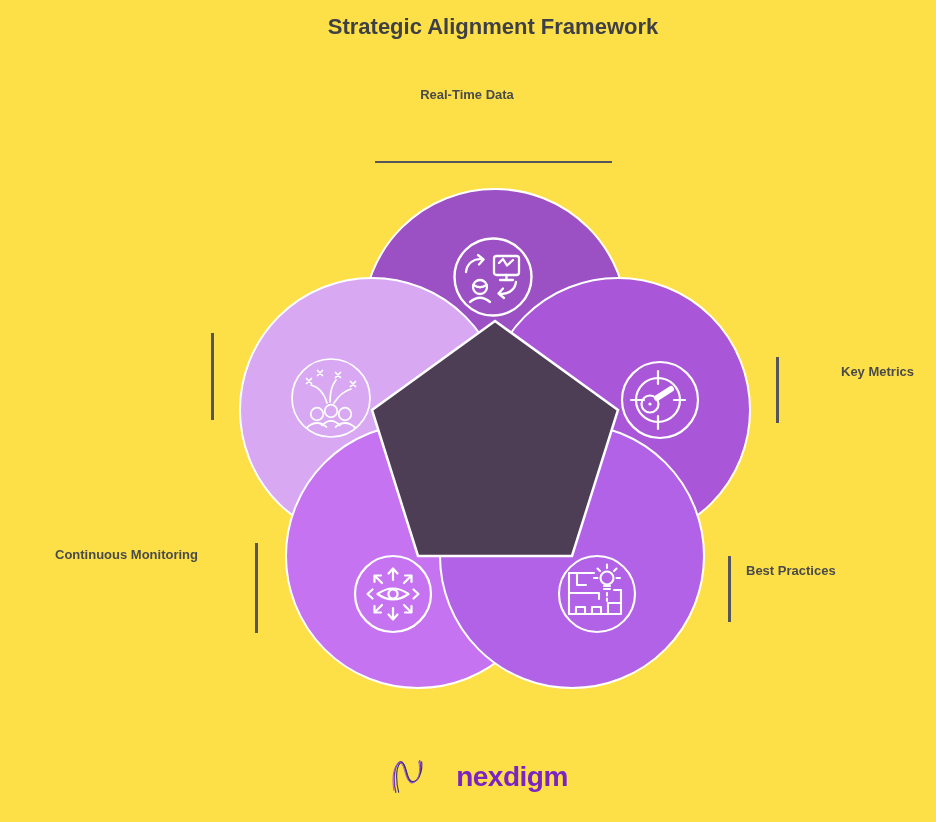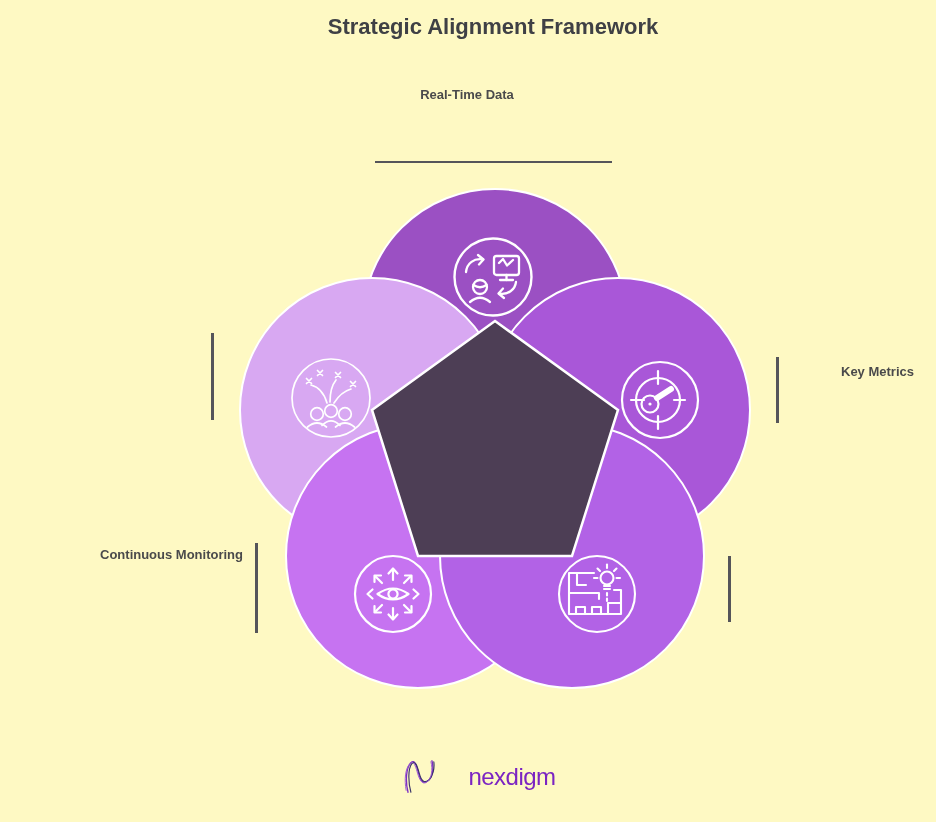--- a/index.html
+++ b/index.html
@@ -1,35 +1,35 @@
 <!DOCTYPE html>
 <html><head>
 <meta charset="utf-8">
 <style>
   html,body{margin:0;padding:0;background:#ffffff;}
-  .page{position:relative;width:936px;height:822px;background:#fef9c3;overflow:hidden;
+  .page{position:relative;width:936px;height:822px;background:#fde047;overflow:hidden;
         font-family:"Liberation Sans",sans-serif;}
   .page-title{position:absolute;top:14px;left:493px;transform:translateX(-50%);
         font-size:22px;font-weight:700;color:#3f4045;white-space:nowrap;margin:0;}
   .node-label{position:absolute;font-size:13px;font-weight:700;color:#4a4a4b;line-height:1.5;}
   .label-top{top:85px;left:467px;transform:translateX(-50%);white-space:nowrap;}
   .top-connector{position:absolute;top:161px;left:375px;width:237px;height:2px;background:#55555a;}
   .vbar{position:absolute;width:3px;background:#55555a;}
   .bar-key-metrics{left:776px;top:357px;height:66px;}
   .bar-best-practices{left:728px;top:556px;height:66px;}
   .bar-cross-functional{left:211px;top:333px;height:87px;}
   .bar-continuous{left:255px;top:543px;height:90px;}
   .label-key-metrics{left:793px;top:362px;white-space:nowrap;margin-left:48px;}
   .label-best-practices{left:746px;top:561px;white-space:nowrap;}
   .label-cross-functional{left:12px;width:188px;top:335px;text-align:right;}
-  .label-continuous{left:55px;width:188px;top:545px;text-align:right;}
+  .label-continuous{left:55px;width:188px;top:545px;text-align:left;}
   .venn{position:absolute;top:0;left:0;}
   .brand{position:absolute;left:478px;top:756px;transform:translateX(-50%);
          display:flex;align-items:center;gap:7px;}
-  .brand-name{font-size:24px;font-weight:400;color:#7b24c2;letter-spacing:-0.5px;margin-left:19px;}
+  .brand-name{font-size:28px;font-weight:700;color:#7b24c2;letter-spacing:-0.5px;margin-left:19px;}
   .icon-stroke{stroke:#ffffff;fill:none;stroke-linecap:round;stroke-linejoin:round;}
 </style>
 </head>
 <body>
 
 <div class="page">
 
   <h1 class="page-title">Strategic Alignment Framework</h1>
 
   <div class="node-label label-top">Real-Time Data</div>
@@ -126,20 +126,21 @@
       <path d="M -24.5,-19.5 L -19.5,-14.5 M -19.5,-19.5 L -24.5,-14.5"></path>
       <path d="M 4.5,-25.5 L 9.5,-20.5 M 9.5,-25.5 L 4.5,-20.5"></path>
       <path d="M 19.5,-16.5 L 24.5,-11.5 M 24.5,-16.5 L 19.5,-11.5"></path>
     </g>
   </svg>
 
   <div class="vbar bar-key-metrics"></div>
   <div class="node-label label-key-metrics">Key Metrics</div>
 
   <div class="vbar bar-best-practices"></div>
+  <div class="node-label label-best-practices">Best Practices</div>
 
   <div class="vbar bar-cross-functional"></div>
 
   <div class="vbar bar-continuous"></div>
   <div class="node-label label-continuous">Continuous Monitoring</div>
 
   <div class="brand">
     <svg width="42" height="42" viewBox="0 0 44 44">
       <path d="M 8,38 C 5,26 6,12 11,7 C 15,3 17,10 19,18 C 21,26 24,30 29,26 C 34,22 35,12 33,5" fill="none" stroke="#7b2fc4" stroke-width="1.4" stroke-linecap="round"></path>
       <path d="M 11,38 C 8,27 8,13 12,8 C 16,4 18,12 20,19 C 22,26 25,29 30,25 C 34,21 36,13 35,6" fill="none" stroke="#3a3468" stroke-width="1.2" stroke-linecap="round"></path>

